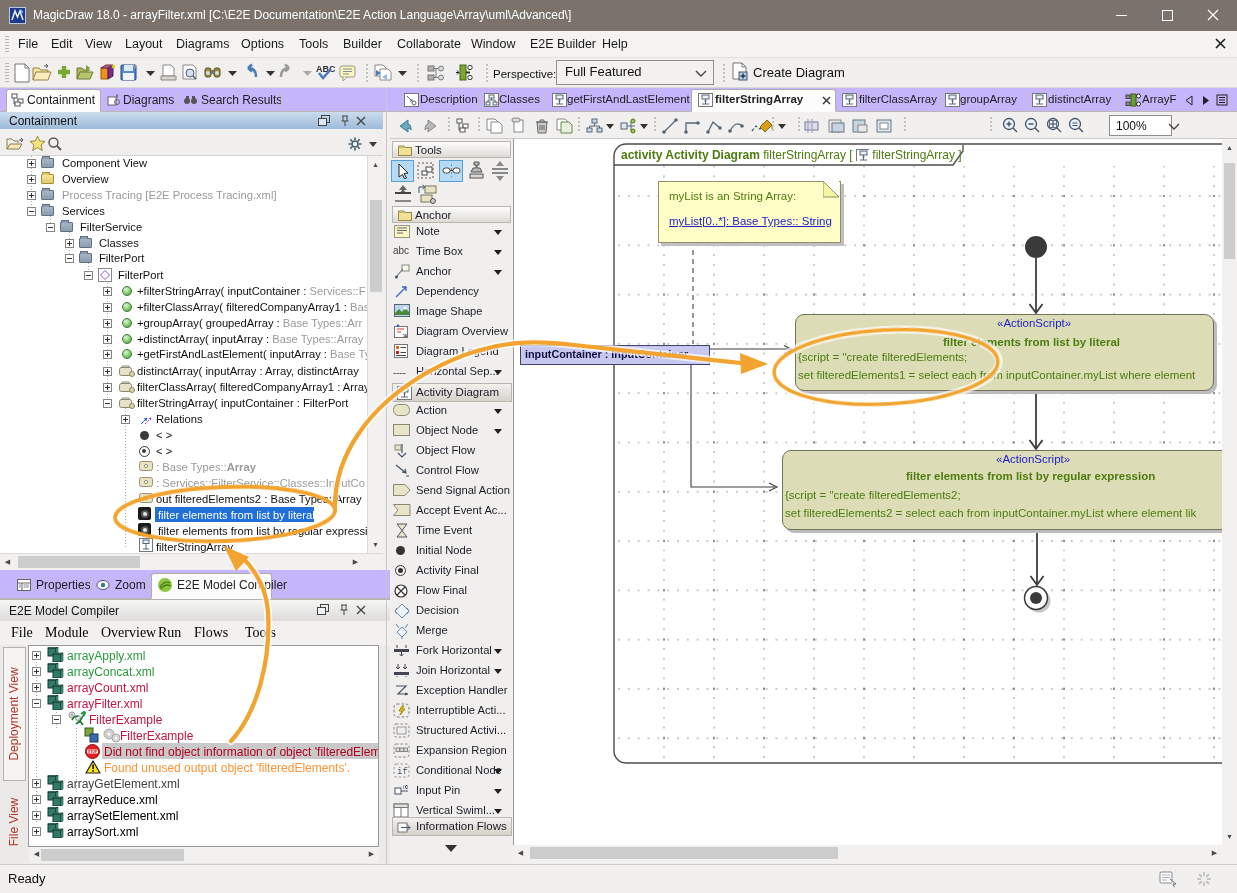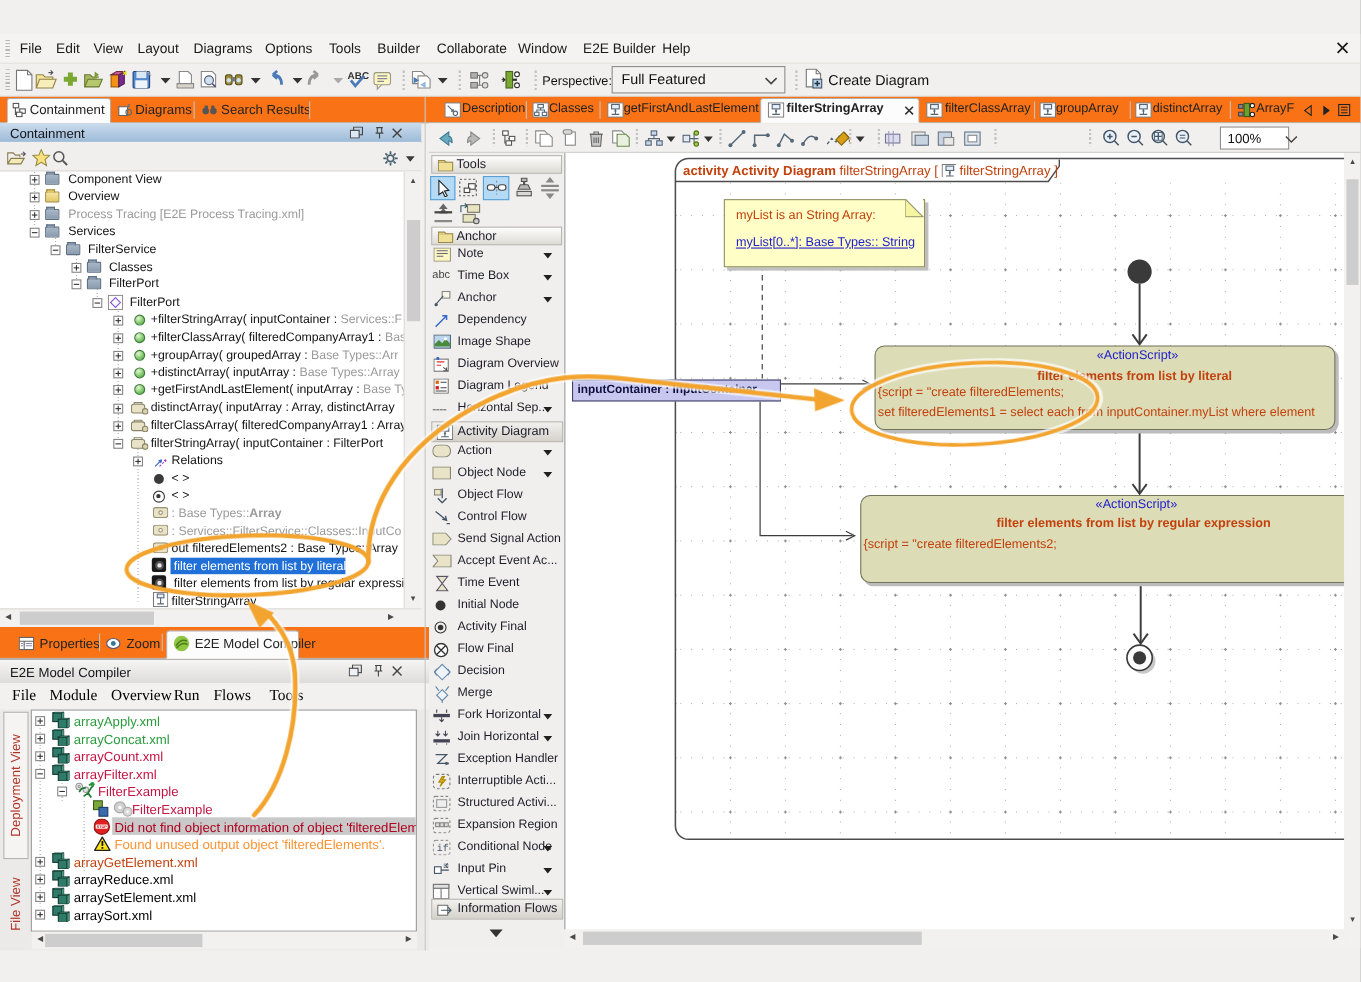--- a/index.html
+++ b/index.html
@@ -10,21 +10,21 @@
 .winbtn{position:absolute;top:0;width:46px;height:31px}
 
 #menubar{left:0;top:31px;width:1237px;height:26px;background:#f4f3f1}
 #menubar span{position:absolute;top:6px;font-size:12.5px;color:#1a1a1a;white-space:nowrap}
 
 #toolbar{left:0;top:57px;width:1237px;height:31px;background:#f1f0ee;border-top:1px solid #e4e2df;border-bottom:1px solid #d9d7d4;box-sizing:border-box}
 .drag{position:absolute;width:4px;background-image:repeating-linear-gradient(to bottom,#b8b6b2 0,#b8b6b2 1px,transparent 1px,transparent 3px)}
 .tsep{position:absolute;width:2px;background-image:repeating-linear-gradient(to bottom,#c4c2bf 0,#c4c2bf 2px,transparent 2px,transparent 4px)}
 .caret{position:absolute;width:0;height:0;border-left:4px solid transparent;border-right:4px solid transparent;border-top:5px solid #3a3a3a}
 
-.tabrow{background:#f97316;border-bottom:1px solid #b9b7b4;box-sizing:border-box}
+.tabrow{background:#c4b5fd;border-bottom:1px solid #b9b7b4;box-sizing:border-box}
 .tab-act{position:absolute;background:#fcfcfc;border:1px solid #b0aeab;border-bottom:1px solid #fcfcfc;border-radius:3px 3px 0 0;box-sizing:border-box}
 .tablab{position:absolute;font-size:12px;color:#222;white-space:nowrap}
 #dtabs .tablab{font-size:11.5px;top:6px}
 .tabsep{position:absolute;width:1px;background:#c2c0bd}
 
 .phead{position:absolute;background:linear-gradient(#cbdcee,#9dbbd8);border-bottom:1px solid #89a6c4}
 .phead .t{position:absolute;left:9px;top:2px;font-size:12px;color:#15151a}
 
 .sb{position:absolute;background:#f2f1ef}
 .sbthumb{position:absolute;background:#cdcdcd}
@@ -43,21 +43,21 @@
 
 .palhead{position:absolute;width:121px;height:17px;background:linear-gradient(#fdfdfc,#dedbd6);border:1px solid #b9b6b1;box-sizing:border-box}
 .palhead .t{position:absolute;left:22px;top:2px;font-size:11.5px;color:#1c1c28}
 .palitem{position:absolute;left:0;width:123px;height:20px}
 .palitem .t{position:absolute;left:26px;top:3px;font-size:11.2px;color:#1c1c28;white-space:nowrap}
 .palitem .c{position:absolute;right:11px;top:8px;width:0;height:0;border-left:4px solid transparent;border-right:4px solid transparent;border-top:5px solid #202020}
 
 #canvas{left:513px;top:139px;width:709px;height:706px;border-left:1px solid #9a9a9a;box-sizing:border-box;overflow:hidden;background:#fff}
 #grid{position:absolute;left:101px;top:27px;width:608px;height:597px;background-image:radial-gradient(circle,#8e8e8e 1px,rgba(0,0,0,0) 1.3px),radial-gradient(circle,#a9a9a9 .6px,rgba(0,0,0,0) .85px),radial-gradient(circle,#a9a9a9 .6px,rgba(0,0,0,0) .85px);background-size:50px 49.3px,9.85px 49.3px,50px 9.85px;background-position:24px 5.35px,-1px 5.35px,24px 5.4px}
 .box{position:absolute;background:#dcdcb7;border:1px solid #73735a;border-radius:9px;box-shadow:3px 3px 0 #bcbcbc}
-.ctx{position:absolute;white-space:nowrap;font-size:11.5px;color:#c2410c}
+.ctx{position:absolute;white-space:nowrap;font-size:11.5px;color:#4d7c0f}
 
 .ctr{position:absolute;white-space:nowrap;font-size:12px;line-height:16px;height:16px}
 </style></head>
 <body>
 <div id="app">
 <svg width="0" height="0" style="position:absolute">
       <defs>
 <g id="cubes">
           <rect x="3" y="1" width="8" height="8" fill="#2f7a68" stroke="#12382e"></rect>
           <path d="M3 1 l2 -1 h8 l-2 1 z M11 1 l2 -1 v8 l-2 1 z" fill="#4ca08a" stroke="#12382e" stroke-width=".6"></path>
@@ -66,20 +66,37 @@
         </g>
 <g id="dtabicon">
           <rect x="0.5" y="0.5" width="14" height="13" fill="#fff" stroke="#777"></rect>
           <rect x="4" y="2" width="7" height="4" fill="#e8f0fa" stroke="#567"></rect>
           <path d="M7.5 6 V11 M4 11 H11" stroke="#567" fill="none"></path>
           <circle cx="7.5" cy="8" r="1" fill="#567"></circle>
         </g>
 </defs>
     </svg>
 
+<div class="a" id="titlebar">
+ <svg class="a" style="left:9px;top:7px" width="17" height="17">
+        <rect x="0.5" y="0.5" width="16" height="16" fill="#1a3b8c" stroke="#b9c6e0"></rect>
+        <path d="M3 13 L6 4 L8.5 10 L11 4 L14 13" stroke="#e8f0ff" stroke-width="1.5" fill="none"></path>
+        <path d="M11.5 3 l2.5 2.5" stroke="#7ec8f0" stroke-width="1.5"></path>
+      </svg>
+ <div class="t">MagicDraw 18.0 - arrayFilter.xml [C:\E2E Documentation\E2E Action Language\Array\uml\Advanced\]</div>
+ <svg class="winbtn" style="left:1098px">
+        <rect x="18" y="15" width="11" height="1" fill="#fff"></rect>
+      </svg>
+ <svg class="winbtn" style="left:1144px">
+        <rect x="18.5" y="10.5" width="10" height="10" fill="none" stroke="#fff"></rect>
+      </svg>
+ <svg class="winbtn" style="left:1190px">
+        <path d="M18 10 L28 20 M28 10 L18 20" stroke="#fff" stroke-width="1.2"></path>
+      </svg>
+</div>
 
 <div class="a" id="menubar">
  <div class="drag" style="left:5px;top:5px;height:17px"></div>
  <span style="left:18px">File</span>
       <span style="left:51px">Edit</span>
       <span style="left:85px">View</span>
       <span style="left:125px">Layout</span>
       <span style="left:176px">Diagrams</span>
       <span style="left:241px">Options</span>
       <span style="left:299px">Tools</span>
@@ -197,20 +214,40 @@
  <div class="tsep" style="left:723px;top:7px;height:18px"></div>
  <svg class="a" style="left:731px;top:5px" width="18" height="20">
         <path d="M2 1 H11 L15 5 V17 H2 Z" fill="#fff" stroke="#777"></path>
         <path d="M11 1 V5 H15" fill="none" stroke="#777"></path>
         <rect x="8" y="10" width="8" height="8" fill="#b8cfe8" stroke="#456"></rect>
         <path d="M12 11.5 V16.5 M9.5 14 H14.5" stroke="#234" stroke-width="1.4"></path>
       </svg>
  <div class="tx" style="left:753px;top:8px;font-size:13px">Create Diagram</div>
 </div>
 
+<div class="a" id="statusbar" style="left:0;top:864px;width:1237px;height:29px;background:#f1f0ee;border-top:1px solid #cfcdca;box-sizing:border-box">
+ <div class="tx" style="left:8px;top:6px;font-size:13px">Ready</div>
+ <svg class="a" style="left:1158px;top:5px" width="20" height="18">
+        <rect x="2" y="2" width="12" height="11" rx="1" fill="#fff" stroke="#888"></rect>
+        <path d="M4 5 h8 M4 7.5 h8 M4 10 h5" stroke="#aab"></path>
+        <path d="M12 9 l6 5 l-3 .2 l1.5 3" fill="#eee" stroke="#667"></path>
+      </svg>
+ <svg class="a" style="left:1196px;top:6px" width="16" height="16">
+        <g stroke="#c0c0c0" stroke-width="1.8">
+          <path d="M8 1 V5"></path>
+          <path d="M8 11 V15"></path>
+          <path d="M1 8 H5"></path>
+          <path d="M11 8 H15"></path>
+          <path d="M3 3 L5.8 5.8"></path>
+          <path d="M10.2 10.2 L13 13"></path>
+          <path d="M13 3 L10.2 5.8"></path>
+          <path d="M5.8 10.2 L3 13"></path>
+        </g>
+      </svg>
+</div>
 
 <div class="a" id="leftcol" style="left:0;top:88px;width:390px;height:776px">
 
  <div class="a tabrow" style="left:0;top:0;width:390px;height:24px"></div>
  <div class="tab-act" style="left:6px;top:1px;width:95px;height:23px"></div>
  <svg class="a" style="left:11px;top:5px" width="14" height="14">
         <rect x="1" y="1" width="5" height="4" fill="#fff" stroke="#555"></rect>
         <rect x="7" y="6" width="5" height="4" fill="#fff" stroke="#555"></rect>
         <rect x="4" y="9" width="5" height="4" fill="#fff" stroke="#555"></rect>
         <path d="M3 5 V11 H4 M6 7 H7" stroke="#555" fill="none"></path>
@@ -562,21 +599,21 @@
             <rect x="7.3" y="10" width="1.6" height="1.6" fill="#111"></rect>
           </svg>
    <div class="ctr" style="left:75px;top:114px;color:#fc9433">Found unused output object 'filteredElements'.</div>
    <div class="exp plus" style="left:3px;top:133px">
             <i></i>
             <b></b>
           </div>
           <svg class="a cub" style="left:16px;top:129px" width="19" height="15">
             <use href="#cubes"></use>
           </svg>
-          <div class="ctr" style="left:38px;top:130px;color:#c2410c">arrayGetElement.xml</div>
+          <div class="ctr" style="left:38px;top:130px;color:#404040">arrayGetElement.xml</div>
    <div class="exp plus" style="left:3px;top:149px">
             <i></i>
             <b></b>
           </div>
           <svg class="a cub" style="left:16px;top:145px" width="19" height="15">
             <use href="#cubes"></use>
           </svg>
           <div class="ctr" style="left:38px;top:146px">arrayReduce.xml</div>
    <div class="exp plus" style="left:3px;top:165px">
             <i></i>
@@ -1112,20 +1149,21 @@
  <div class="box" style="left:281px;top:175px;width:417px;height:75px"></div>
  <div class="ctx" style="left:483px;top:178px;color:#2222cc">«ActionScript»</div>
  <div class="ctx" style="left:429px;top:197px;font-weight:bold">filter elements from list by literal</div>
  <div class="ctx" style="left:284px;top:212px">{script = "create filteredElements;</div>
  <div class="ctx" style="left:284px;top:230px">set filteredElements1 = select each from inputContainer.myList where element</div>
 
  <div class="box" style="left:268px;top:311px;width:510px;height:78px"></div>
  <div class="ctx" style="left:482px;top:314px;color:#2222cc">«ActionScript»</div>
  <div class="ctx" style="left:392px;top:331px;font-weight:bold">filter elements from list by regular expression</div>
  <div class="ctx" style="left:271px;top:350px">{script = "create filteredElements2;</div>
+ <div class="ctx" style="left:271px;top:368px">set filteredElements2 = select each from inputContainer.myList where element lik</div>
 </div>
 
 <div class="sb" style="left:1222px;top:139px;width:15px;height:706px">
  <div class="sbarr" style="left:0;top:2px">▲</div>
  <div class="sbthumb" style="left:2px;top:24px;width:11px;height:96px"></div>
  <div class="sbarr" style="left:0;top:691px">▼</div>
 </div>
 
 <div class="sb" style="left:513px;top:845px;width:709px;height:17px">
  <div class="sbarr" style="left:0;top:1px">◀</div>

